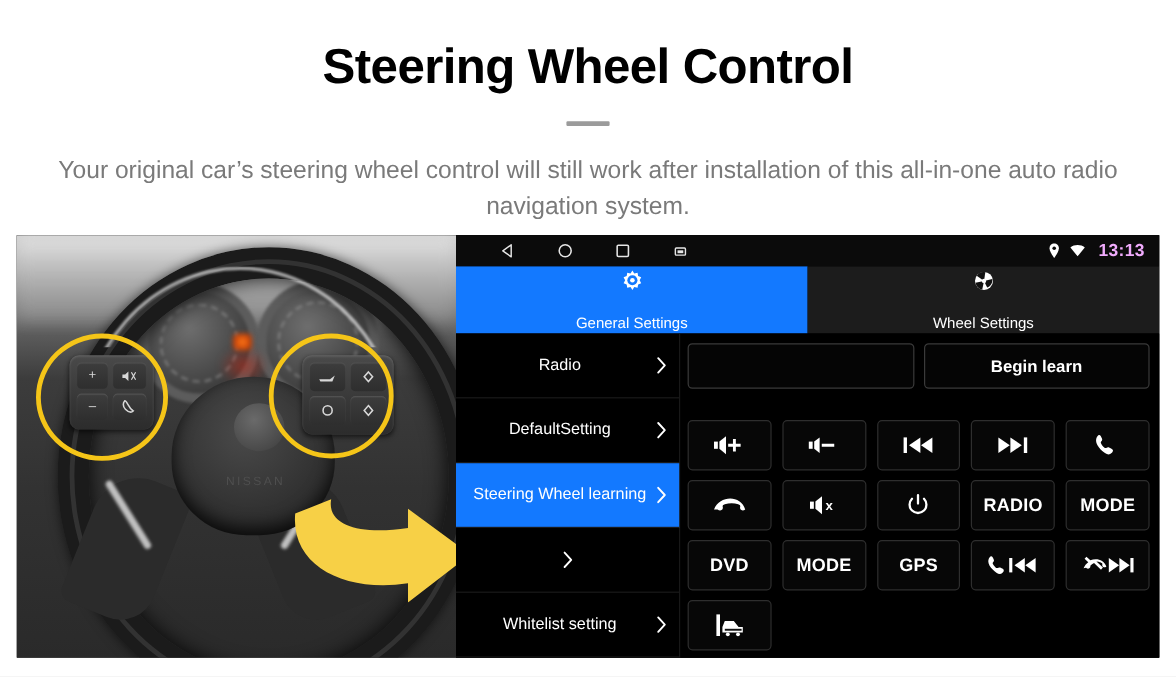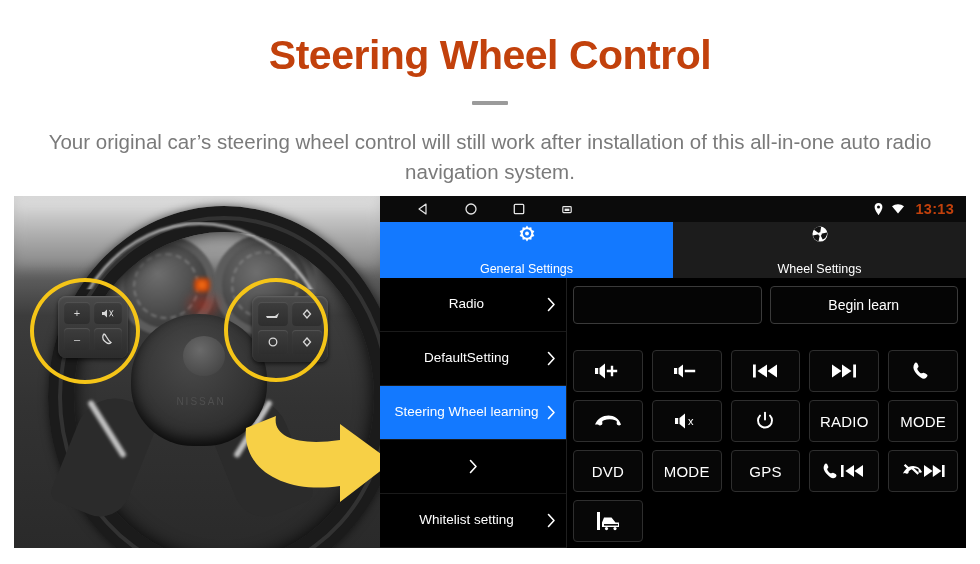--- a/index.html
+++ b/index.html
@@ -18,21 +18,21 @@
   
   #header {
     width: 980px;
     padding-top: 34px;
     text-align: center;
     box-sizing: border-box;
   }
   #page-title {
     font-size: 41px;
     font-weight: bold;
-    color: #c2410c;
+    color: #000000;
     letter-spacing: -0.5px;
     line-height: 1.05;
     margin: 0;
   }
   #title-divider {
     width: 36px;
     height: 4px;
     background: #9b9b9b;
     margin: 24px auto 22px auto;
     border-radius: 1px;
@@ -132,21 +132,21 @@
   }
   .rim-gloss {
     position: absolute;
     border-radius: 50%;
     border: 3px solid rgba(235,235,235,.65);
     filter: blur(1px);
   }
   #rim-gloss-1 { left: 50px; top: 26px; width: 266px; height: 300px; clip-path: polygon(0 0,100% 0,100% 22%,0 22%); }
   #wheel-hub {
     position: absolute;
-    left: 117px; top: 118px;
+    left: 129px; top: 118px;
     width: 136px; height: 132px;
     border-radius: 50% 50% 46% 46%;
     background: radial-gradient(circle at 45% 35%, #4a4a4a 0%, #333 55%, #242424 100%);
     box-shadow: inset 0 -6px 14px rgba(0,0,0,.8);
   }
   #hub-center {
     position: absolute;
     left: 52px; top: 22px;
     width: 42px; height: 40px;
     border-radius: 50%;
@@ -251,21 +251,21 @@
     margin-left: 20px;
   }
   .nav-ico { width: 14px; height: 14px; display: block; }
   #status-right {
     margin-left: auto;
     display: flex;
     align-items: center;
     gap: 7px;
   }
   #clock {
-    color: #c2410c;
+    color: #f0abfc;
     font-size: 14.5px;
     font-weight: bold;
     letter-spacing: .3px;
     margin-left: 3px;
   }
 
   
   #tab-bar {
     height: 56px;
     display: flex;
@@ -324,20 +324,21 @@
   }
 
   #content {
     flex: 1 1 auto;
     padding: 8px 8px 6px 6px;
     box-sizing: border-box;
     display: flex;
     flex-direction: column;
     gap: 26px;
     background: #000;
+    font-weight: bold;
   }
   #top-row {
     display: flex;
     gap: 8px;
     height: 38px;
     flex: 0 0 38px;
   }
   #learn-display {
     flex: 1 1 0;
     border: 1px solid #3a3a3a;

